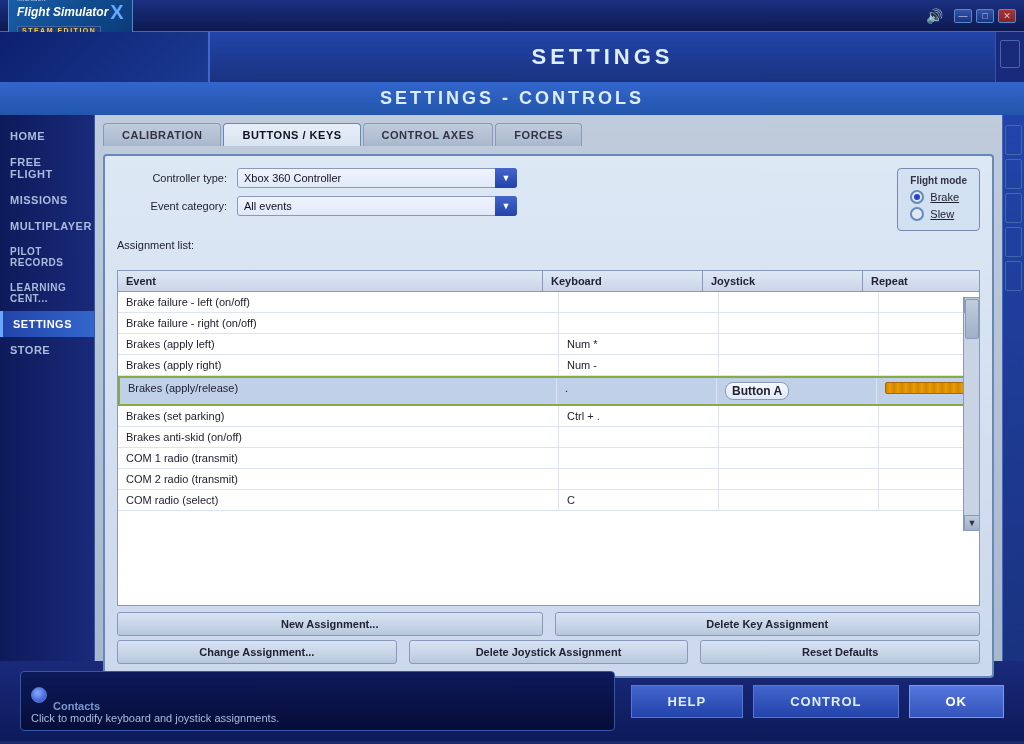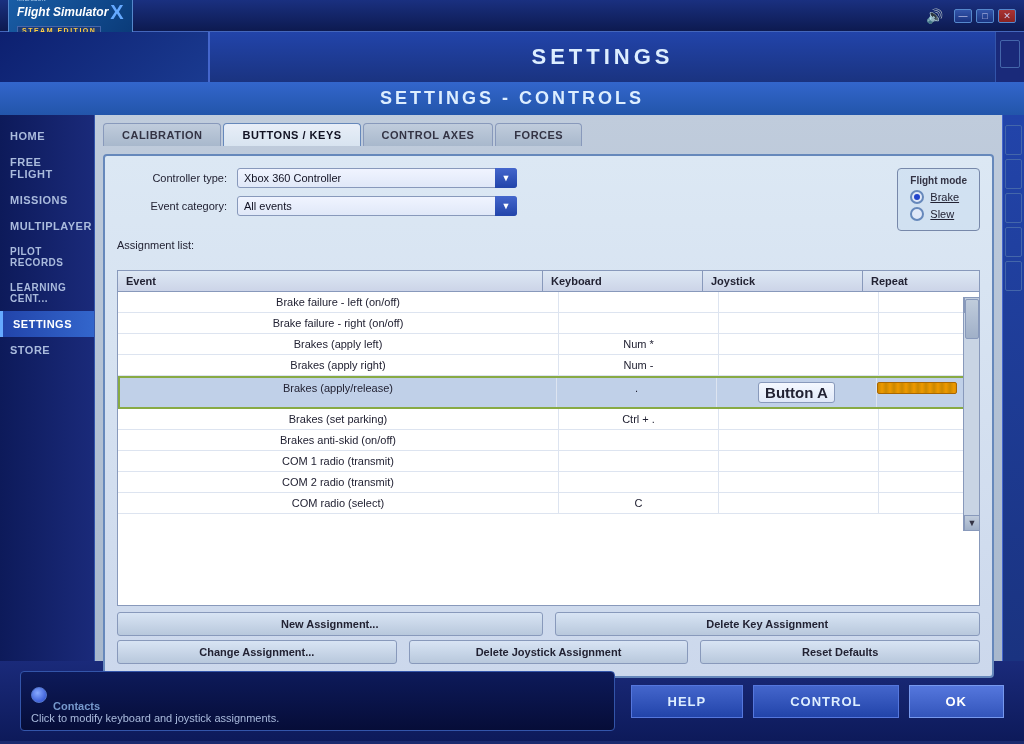--- a/index.html
+++ b/index.html
@@ -250,34 +250,33 @@
       overflow-y: auto;
       height: calc(260px - 26px);
     }
     .table-row {
       display: grid;
       grid-template-columns: 1fr 160px 160px 100px;
       border-bottom: 1px solid #dde4f0;
     }
     .table-row.selected { background: #c0d0e8; border: 2px solid #88aa44; }
     .table-cell {
-      padding: 4px 0;
+      padding: 4px 8px;
       font-size: 11px;
       color: #223;
       border-right: 1px solid #dde4f0;
-      text-align: center;
     }
     .table-cell:last-child { border-right: none; }
     .joystick-badge {
       display: inline-block;
       background: linear-gradient(to bottom, #f4f8ff, #e0e8f8);
       border: 1px solid #8899bb;
-      border-radius: 3px;
+      border-radius: 8px;
       padding: 1px 6px;
-      font-size: 15px;
+      font-size: 12px;
       font-weight: bold;
       color: #223;
     }
     .repeat-bar {
       width: 80px;
       height: 12px;
       background: repeating-linear-gradient(90deg, #cc8800 0px, #ee9900 4px, #cc8800 8px);
       border: 1px solid #aa6600;
       border-radius: 2px;
     }

